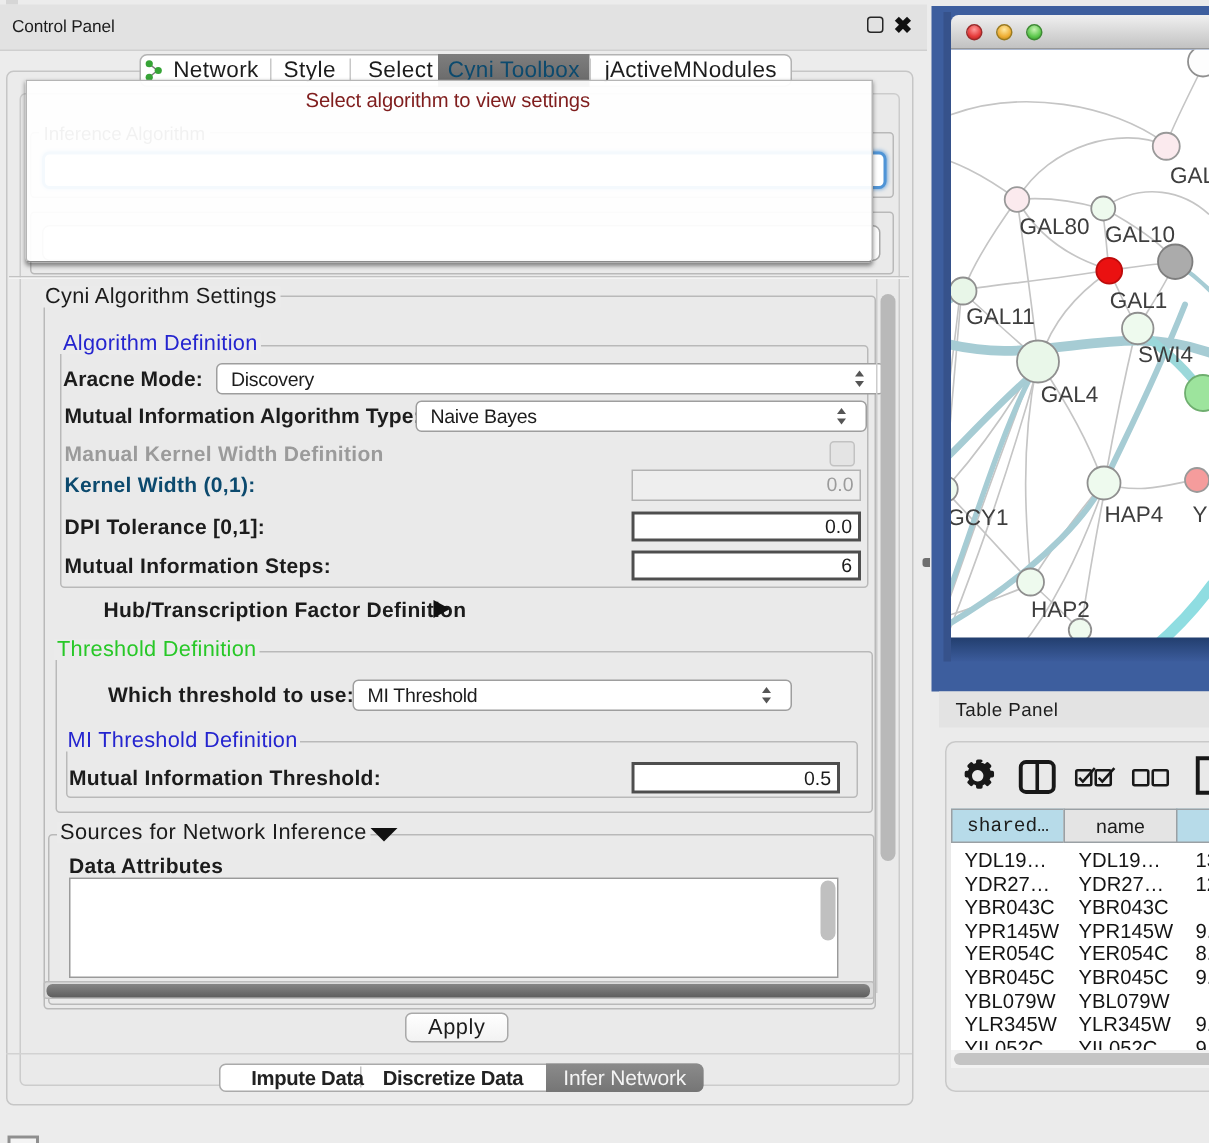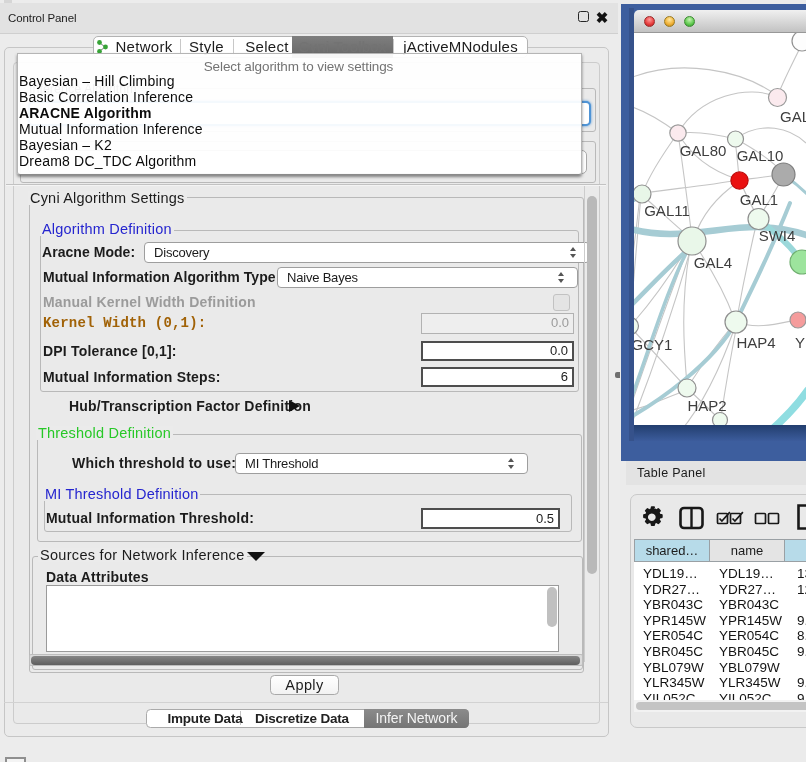--- a/index.html
+++ b/index.html
@@ -47,39 +47,39 @@
 <svg width="13" height="16" viewBox="0 0 13 16">
 <line x1="4" y1="4" x2="9" y2="8" stroke="#777" stroke-width="1"></line>
 <line x1="4" y1="12" x2="9" y2="8" stroke="#777" stroke-width="1"></line>
 <circle cx="3.5" cy="3.5" r="2.4" fill="#37a437"></circle>
 <circle cx="3.5" cy="12.5" r="2.4" fill="#37a437"></circle>
 <circle cx="9.5" cy="8" r="2.4" fill="#37a437"></circle>
 </svg></div>
 <div class="abs" style="left:108px;top:36px;width:72px;height:22px;line-height:22px;text-align:center;font-size:15px;letter-spacing:0.3px;">Network</div>
 <div class="abs" style="left:180px;top:36px;width:53px;height:22px;line-height:22px;text-align:center;font-size:15px;letter-spacing:0.3px;">Style</div>
 <div class="abs" style="left:238px;top:36px;width:58px;height:22px;line-height:22px;text-align:center;font-size:15px;letter-spacing:0.3px;">Select</div>
-<div class="abs" style="left:292px;top:36px;width:101px;height:22px;line-height:22px;text-align:center;font-size:15px;letter-spacing:0.2px;color:#737373;">Cyni Toolbox</div>
+<div class="abs" style="left:292px;top:36px;width:101px;height:22px;line-height:22px;text-align:center;font-size:15px;letter-spacing:0.2px;color:#0c4a6e;">Cyni Toolbox</div>
 <div class="abs" style="left:393px;top:36px;width:135px;height:22px;line-height:22px;text-align:center;font-size:15px;letter-spacing:0.2px;">jActiveMNodules</div>
 
 <div class="abs" style="left:6px;top:184px;width:600px;height:1px;background:#c2c2c2;"></div>
 <div class="abs" style="left:6px;top:185px;width:600px;height:1px;background:#f4f4f4;"></div>
 
 <div class="grp" style="left:29px;top:197px;width:553px;height:474px;"></div>
 <div class="glbl" style="left:28px;top:191px;">Cyni Algorithm Settings</div>
 
 <div class="grp" style="left:40px;top:230px;width:537px;height:160px;"></div>
 <div class="glbl" style="left:40px;top:222px;color:#2525cf;">Algorithm Definition</div>
 
 <div class="lbl" style="left:42px;top:244px;letter-spacing:0.05px;">Aracne Mode:</div>
 <div class="combo" style="left:144px;top:242px;width:446px;height:21px;">Discovery<span class="spin"></span></div>
 <div class="lbl" style="left:43px;top:269px;letter-spacing:0.05px;">Mutual Information Algorithm Type:</div>
 <div class="combo" style="left:277px;top:267px;width:301px;height:21px;">Naive Bayes<span class="spin"></span></div>
 <div class="lbl" style="left:43px;top:294px;color:#9b9b9b;">Manual Kernel Width Definition</div>
 <div class="abs" style="left:553px;top:294px;width:15px;height:15px;background:#e4e4e4;border:1px solid #c2c2c2;border-radius:3px;"></div>
-<div class="lbl" style="left:43px;top:315px;color:#a16207;font-family:Liberation Mono, monospace;">Kernel Width (0,1):</div>
+<div class="lbl" style="left:43px;top:315px;color:#0c4a6e;">Kernel Width (0,1):</div>
 <div class="fld" style="left:421px;top:313px;width:153px;height:21px;background:#eeeeee;border:1px solid #b2b2b2;color:#9b9b9b;line-height:18px;">0.0</div>
 <div class="lbl" style="left:43px;top:343px;">DPI Tolerance [0,1]:</div>
 <div class="fld" style="left:421px;top:341px;width:153px;height:20px;">0.0</div>
 <div class="lbl" style="left:43px;top:369px;">Mutual Information Steps:</div>
 <div class="fld" style="left:421px;top:367px;width:153px;height:20px;">6</div>
 <div class="lbl" style="left:43px;top:398px;padding-left:26px;">Hub/Transcription Factor Definition</div>
 <div class="abs" style="left:289px;top:400px;width:0;height:0;border-top:6.5px solid transparent;border-bottom:6.5px solid transparent;border-left:11px solid #111;"></div>
 
 <div class="grp" style="left:37px;top:434px;width:543px;height:106px;"></div>
 <div class="glbl" style="left:36px;top:426px;color:#28c828;">Threshold Definition</div>
@@ -108,29 +108,21 @@
 
 <div class="abs" style="left:4px;top:702px;width:604px;height:1px;background:#d2d2d2;"></div>
 <div class="abs" style="left:146px;top:709px;width:323px;height:19px;background:#fff;border:1px solid #aaaaaa;border-radius:4.5px;box-sizing:border-box;"></div>
 <div class="abs" style="left:240px;top:711px;width:1px;height:14px;background:#c4c4c4;"></div>
 <div class="abs" style="left:364px;top:709px;width:105px;height:19px;background:linear-gradient(#8b8b8b,#757575);border-radius:0 4.5px 4.5px 0;"></div>
 <div class="abs" style="left:146px;top:709px;width:94px;height:19px;line-height:19px;text-align:center;font-size:13.5px;font-weight:bold;letter-spacing:-0.2px;color:#222;padding-left:12px;">Impute Data</div>
 <div class="abs" style="left:240px;top:709px;width:124px;height:19px;line-height:19px;text-align:center;font-size:13.5px;font-weight:bold;letter-spacing:-0.2px;color:#222;">Discretize Data</div>
 <div class="abs" style="left:364px;top:709px;width:105px;height:19px;line-height:19px;text-align:center;font-size:14px;letter-spacing:-0.1px;color:#f4f4f4;">Infer Network</div>
 
 <div class="abs" style="left:17px;top:53px;width:563px;height:120px;background:rgba(255,255,255,0.94);border:1px solid #b5b5b5;border-radius:0 0 3px 3px;box-shadow:0 2px 3px rgba(60,60,60,0.6);border-bottom-color:#8a8a8a;z-index:5;"></div>
-<div class="abs" style="left:17px;top:59px;width:563px;text-align:center;font-size:13.5px;color:#737373;letter-spacing:-0.1px;z-index:6;">Select algorithm to view settings</div>
-<div class="abs" style="left:19px;top:73px;font-size:14px;line-height:16.1px;letter-spacing:0.2px;color:#0b0b0b;z-index:6;">
-Bayesian – Hill Climbing<br>
-Basic Correlation Inference<br>
-<b>ARACNE Algorithm</b><br>
-Mutual Information Inference<br>
-Bayesian – K2<br>
-Dream8 DC_TDC Algorithm
-</div>
+<div class="abs" style="left:17px;top:59px;width:563px;text-align:center;font-size:13.5px;color:#7f1d1d;letter-spacing:-0.1px;z-index:6;">Select algorithm to view settings</div>
 
 <div class="abs" style="left:615px;top:372px;width:5px;height:6px;background:#6f6f6f;border-radius:2px 0 0 2px;"></div>
 
 <div class="abs" style="left:5px;top:757px;width:17px;height:12px;border:2px solid #8f8f8f;background:#f4f4f4;"></div>
 
 <div class="abs" style="left:620px;top:0;width:186px;height:762px;background:#ebebeb;"></div>
 <div class="abs" style="left:621px;top:4px;width:185px;height:457px;background:#3d5e9e;"></div>
 <div class="abs" style="left:629px;top:8px;width:5px;height:433px;background:rgba(20,30,55,0.18);"></div>
 
 <div class="abs" style="left:634px;top:10px;width:172px;height:431px;">
@@ -236,21 +228,21 @@
       <path d="M85.5,18.5 l2.4,2.6 l8,-9" stroke-width="1.7" fill="none"></path>
       <path d="M98.5,18.5 l2.4,2.6 l8,-9" stroke-width="1.7" fill="none"></path>
       <rect x="121.5" y="13.5" width="10" height="10" rx="1" stroke-width="1.7"></rect>
       <rect x="134.5" y="13.5" width="10" height="10" rx="1" stroke-width="1.7"></rect>
       <path d="M164.5,5.5 h8 l6,6 v17 h-14 z" stroke-width="2.6"></path>
     </g>
   </svg>
 </div>
 
 <div class="abs" style="left:634px;top:539px;width:172px;height:173px;background:#fff;"></div>
-<div class="abs" style="left:634px;top:539px;width:76px;height:23px;background:#b7dbe9;border:1px solid #9aa0a4;box-sizing:border-box;text-align:center;line-height:21px;font-size:13px;">shared…</div>
+<div class="abs" style="left:634px;top:539px;width:76px;height:23px;background:#b7dbe9;border:1px solid #9aa0a4;box-sizing:border-box;text-align:center;line-height:21px;font-size:13px;font-family:Liberation Mono, monospace;">shared…</div>
 <div class="abs" style="left:709px;top:539px;width:76px;height:23px;background:#e4e4e4;border:1px solid #9aa0a4;box-sizing:border-box;text-align:center;line-height:21px;font-size:13px;">name</div>
 <div class="abs" style="left:784px;top:539px;width:26px;height:23px;background:#b7dbe9;border:1px solid #9aa0a4;box-sizing:border-box;"></div>
 <div class="abs" style="left:634px;top:566px;width:172px;font-size:13.5px;line-height:15.6px;letter-spacing:0;color:#141414;white-space:pre;">
 <div class="abs" style="left:9px;top:0;">YDL19…<br>YDR27…<br>YBR043C<br>YPR145W<br>YER054C<br>YBR045C<br>YBL079W<br>YLR345W<br>YIL052C</div>
 <div class="abs" style="left:85px;top:0;">YDL19…<br>YDR27…<br>YBR043C<br>YPR145W<br>YER054C<br>YBR045C<br>YBL079W<br>YLR345W<br>YIL052C</div>
 <div class="abs" style="left:163px;top:0;">13<br>12<br><br>9.<br>8.<br>9.<br><br>9.<br>9.</div>
 </div>
 <div class="abs" style="left:634px;top:700px;width:172px;height:12px;background:#f2f2f2;"></div>
 <div class="abs" style="left:636px;top:702px;width:176px;height:8px;background:#c4c4c4;border-radius:4px;"></div>
 </div>

